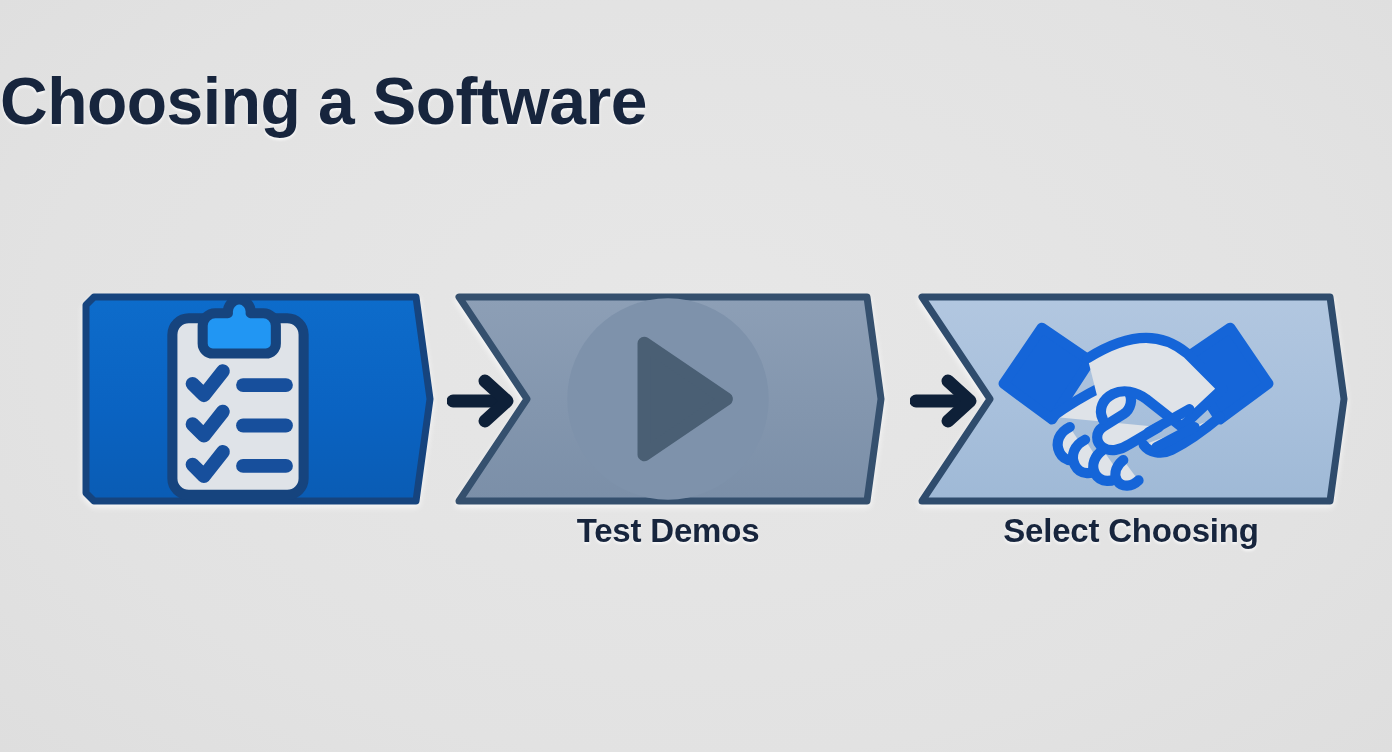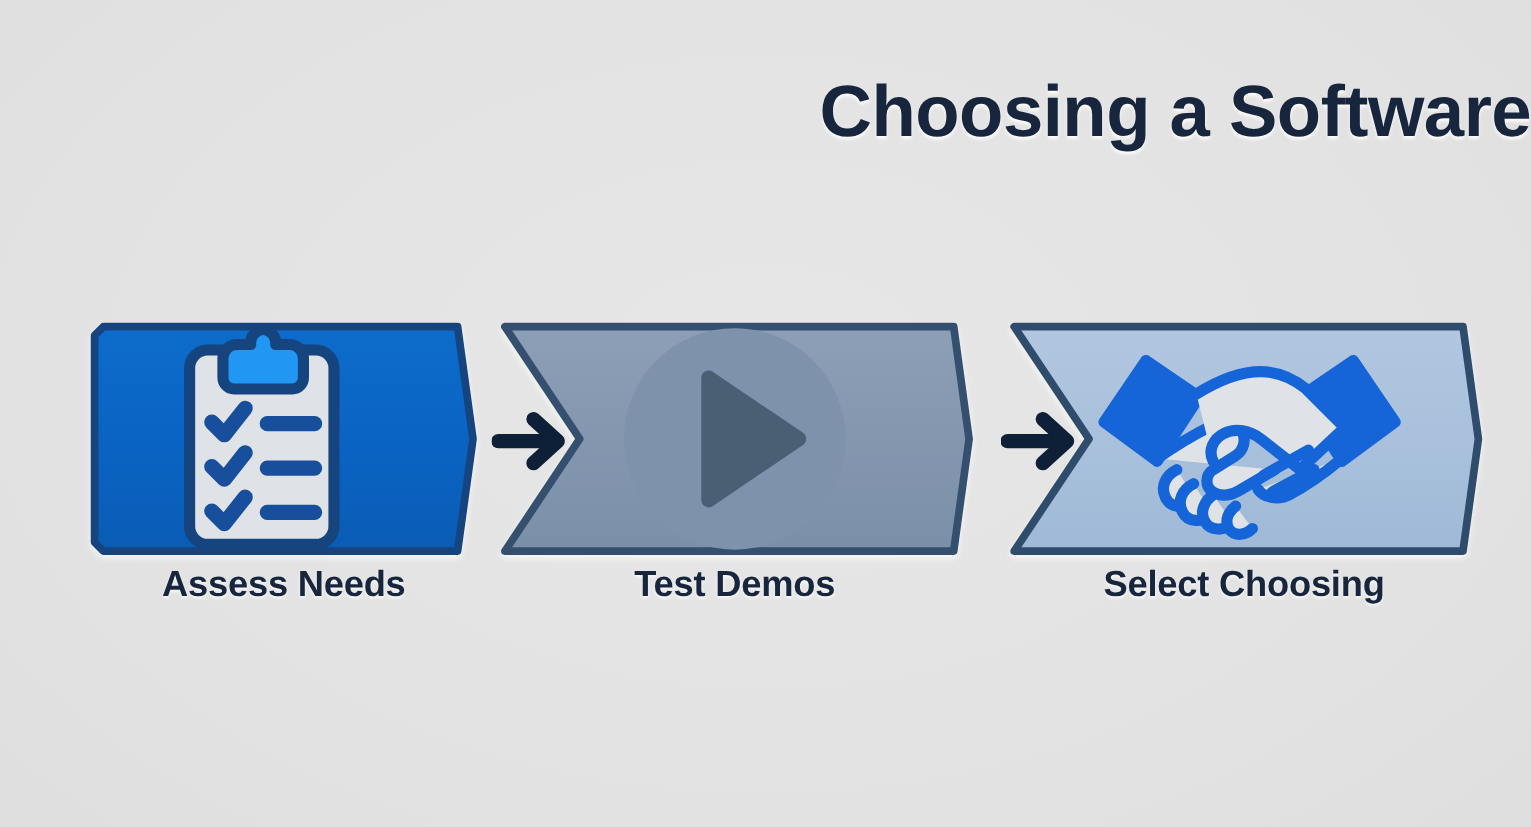--- a/index.html
+++ b/index.html
@@ -19,21 +19,21 @@
     height: 752px;
     background:
       radial-gradient(ellipse 1100px 700px at 50% 45%, #e7e7e7 0%, #e2e2e2 60%, #dcdcdc 100%);
   }
   
   .title {
     position: absolute;
     left: 0;
     top: 68px;
     width: 1392px;
-    text-align: right;
+    text-align: left;
     font-size: 66px;
     font-weight: bold;
     letter-spacing: -0.5px;
     color: #17253d;
     text-shadow: 0 2px 3px rgba(255,255,255,0.85);
     line-height: 1;
   }
   
   .flow {
     position: absolute;
@@ -222,17 +222,16 @@
     <div class="connector" id="conn2" style="top:80px;">
       <svg viewBox="0 0 74 56">
         <g stroke="#0e2038" stroke-width="13" stroke-linecap="round" stroke-linejoin="round" fill="none">
           <line x1="6" y1="28" x2="56" y2="28"></line>
           <polyline points="38,8 60,28 38,48"></polyline>
         </g>
       </svg>
     </div>
   </div>
 
-  <div class="label" id="label1">Assess Needs</div>
   <div class="label" id="label2">Test Demos</div>
   <div class="label" id="label3">Select Choosing</div>
 
 </div>
 
 </body></html>

